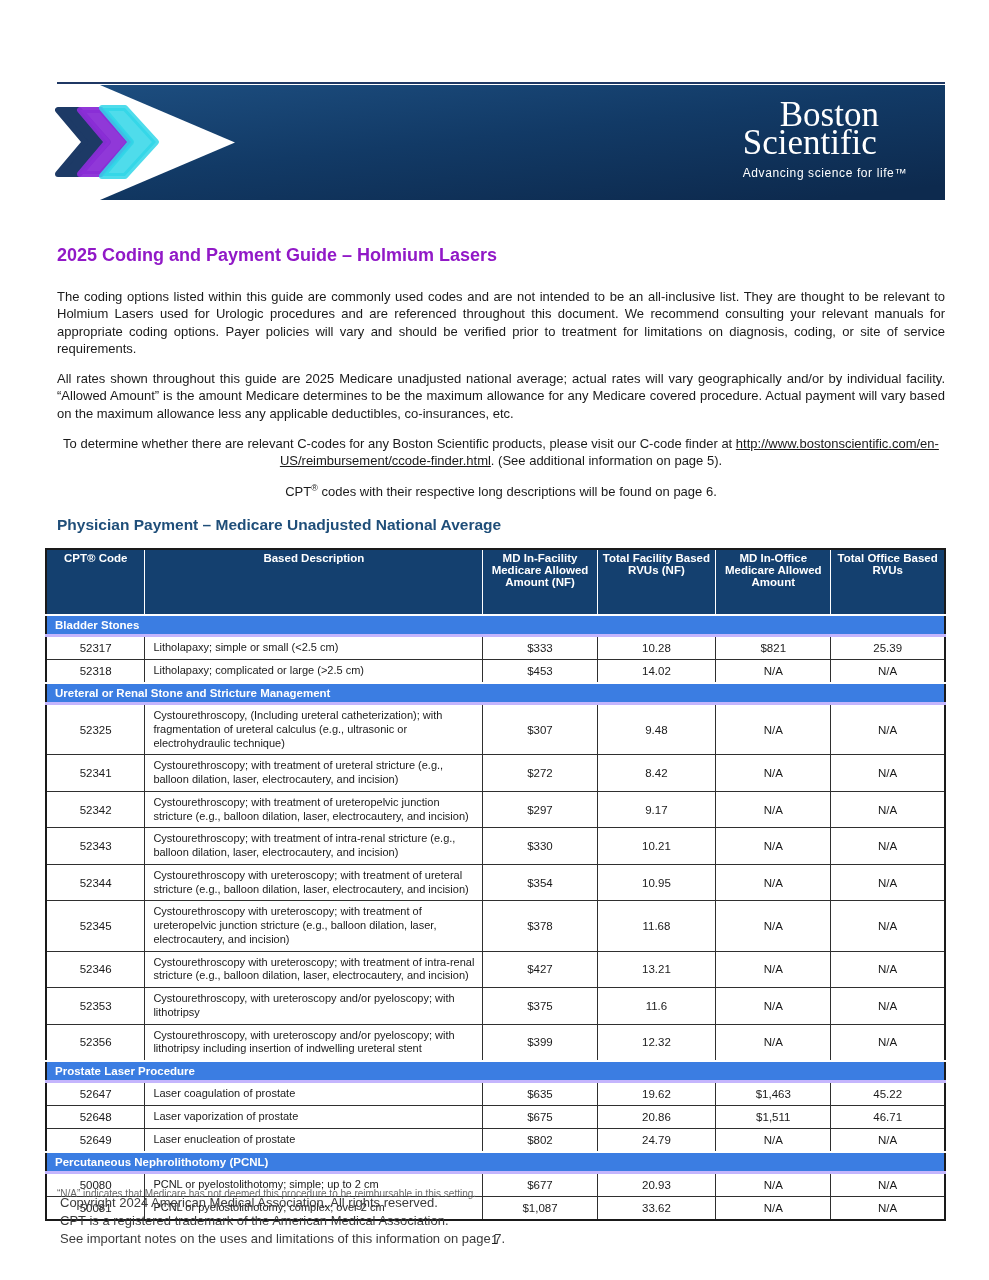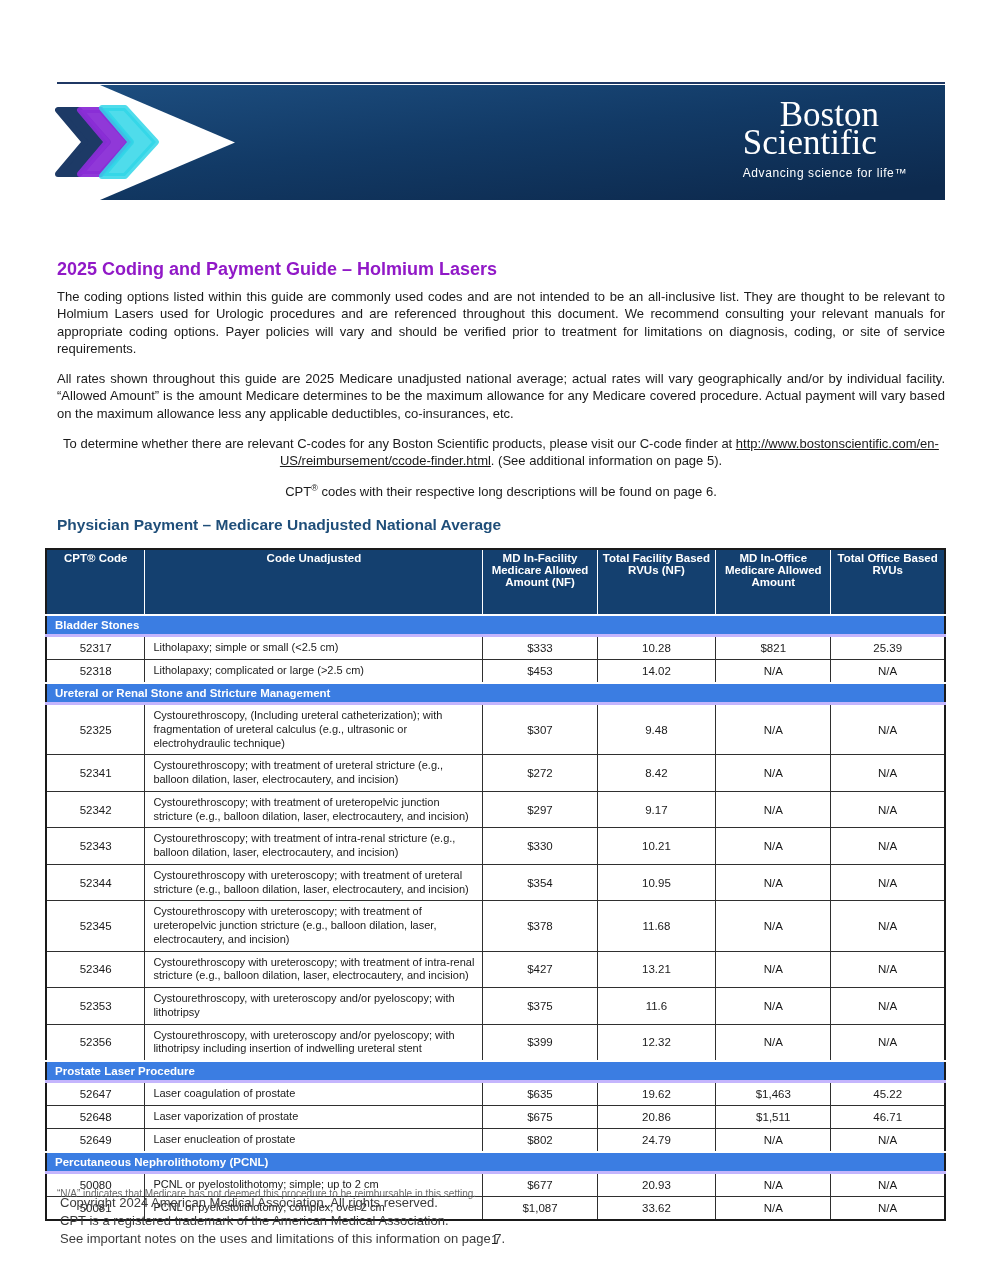--- a/index.html
+++ b/index.html
@@ -19,21 +19,21 @@
 
   
   .banner{position:absolute;left:55px;top:85px;width:890px;height:115px;}
   .banner svg{display:block;}
   .logo{position:absolute;top:12px;right:38px;color:#fff;text-align:left;}
   .logo .l1{font-family:"Liberation Serif", serif;font-size:35px;line-height:1;padding-left:37px;}
   .logo .l2{font-family:"Liberation Serif", serif;font-size:35px;line-height:1;margin-top:-7px;}
   .logo .tag{font-size:12px;letter-spacing:0.6px;margin-top:6px;white-space:nowrap;}
 
   
-  .doc-title{position:absolute;left:57px;top:259px;font-size:18px;font-weight:bold;color:var(--title_purple);}
+  .doc-title{position:absolute;left:57px;top:245px;font-size:18px;font-weight:bold;color:var(--title_purple);}
   .bodycopy{position:absolute;left:57px;right:44px;top:288px;font-size:13px;line-height:1.33;}
   .bodycopy p{text-align:justify;margin-bottom:13px;}
   .bodycopy p.nojust{text-align:center;}
   a.doclink{color:#1a1a1a;text-decoration:underline;}
   sup{font-size:9px;}
 
   .section-heading{position:absolute;left:57px;top:516px;font-size:15.5px;font-weight:bold;color:var(--heading_blue);}
 
   
   .tablewrap{position:absolute;left:45px;top:548px;width:901px;}
@@ -109,21 +109,21 @@
         <col style="width:11%">
           <col style="width:37.6%">
           <col style="width:12.7%">
         <col style="width:13.2%">
           <col style="width:12.8%">
           <col style="width:12.7%">
       </colgroup>
       <thead>
         <tr>
             <th>CPT® Code</th>
-            <th>Code Unadjusted</th>
+            <th>Based Description</th>
             <th>MD In-Facility Medicare Allowed Amount (NF)</th>
             <th>Total Facility Based RVUs (NF)</th>
             <th>MD In-Office Medicare Allowed Amount</th>
             <th>Total Office Based RVUs</th>
           </tr>
       </thead>
       <tbody>
           <tr class="section-row">
             <td colspan="6">Bladder Stones</td>
           </tr>

